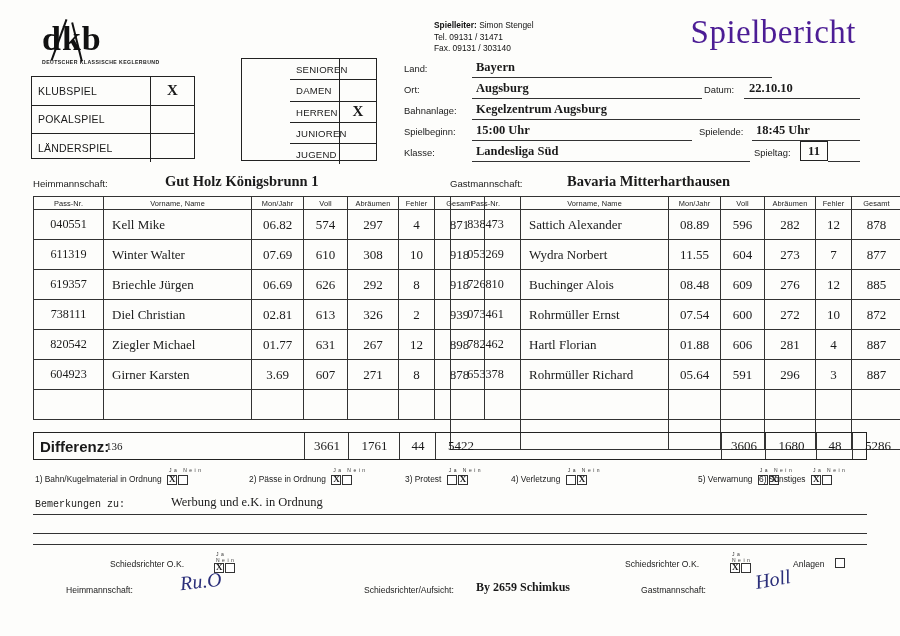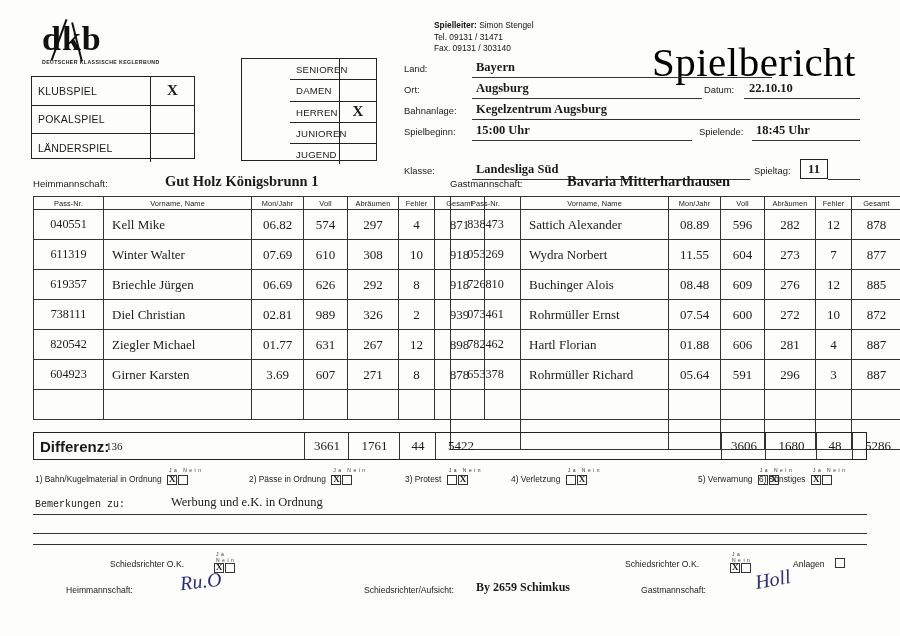--- a/index.html
+++ b/index.html
@@ -48,24 +48,23 @@
     left: 34px; top: 2px;
     width: 1.5px; height: 40px;
     background: #111;
     transform: rotate(-14deg);
   }
 
   
   .title {
     right: 44px; top: 14px;
     font-family: "Liberation Serif", serif;
-    font-size: 41px;
+    font-size: 33px;
     letter-spacing: 0.5px;
-    color: #000000;
-    margin-top: 24px;
+    color: #4c1d95;
   }
 
   
   .bx {
     border: 1.2px solid #222;
     box-sizing: border-box;
   }
 
   
   .spielart { left: 31px; top: 76px; width: 164px; height: 83px; }
@@ -399,21 +398,21 @@
 
   <div class="inforow" style="top:121px;">
     <span class="k">Spielbeginn:</span>
     <span class="v" style="left:72px;">15:00 Uhr</span>
     <span class="uline" style="left:68px; top:19px; width:220px;"></span>
     <span class="k" style="left:295px;">Spielende:</span>
     <span class="v" style="left:352px;">18:45 Uhr</span>
     <span class="uline" style="left:348px; top:19px; width:108px;"></span>
   </div>
 
-  <div class="inforow" style="top:160px;">
+  <div class="inforow" style="top:142px;">
     <span class="k">Klasse:</span>
     <span class="v" style="left:72px;">Landesliga Süd</span>
     <span class="uline" style="left:68px; top:19px; width:278px;"></span>
     <span class="k" style="left:350px;">Spieltag:</span>
     <span class="bx" style="position:absolute; left:396px; top:-1px; width:28px; height:20px; display:flex; align-items:center; justify-content:center;">
       <span class="hand" style="font-size:12.5px;">11</span>
     </span>
     <span class="uline" style="left:424px; top:19px; width:32px;"></span>
   </div>
 
@@ -470,21 +469,21 @@
         <td>06.69</td>
         <td>626</td>
         <td>292</td>
         <td>8</td>
         <td>918</td>
       </tr>
       <tr>
         <td class="pass">738111</td>
         <td class="name">Diel Christian</td>
         <td>02.81</td>
-        <td>989</td>
+        <td>613</td>
         <td>326</td>
         <td>2</td>
         <td>939</td>
       </tr>
       <tr>
         <td class="pass">820542</td>
         <td class="name">Ziegler Michael</td>
         <td>01.77</td>
         <td>631</td>
         <td>267</td>

